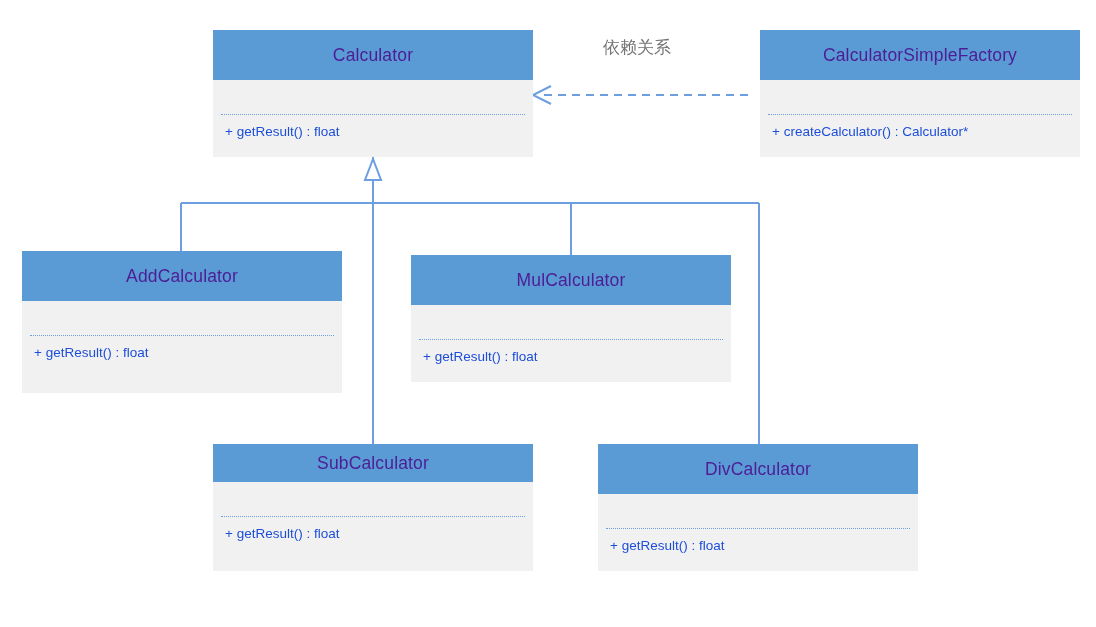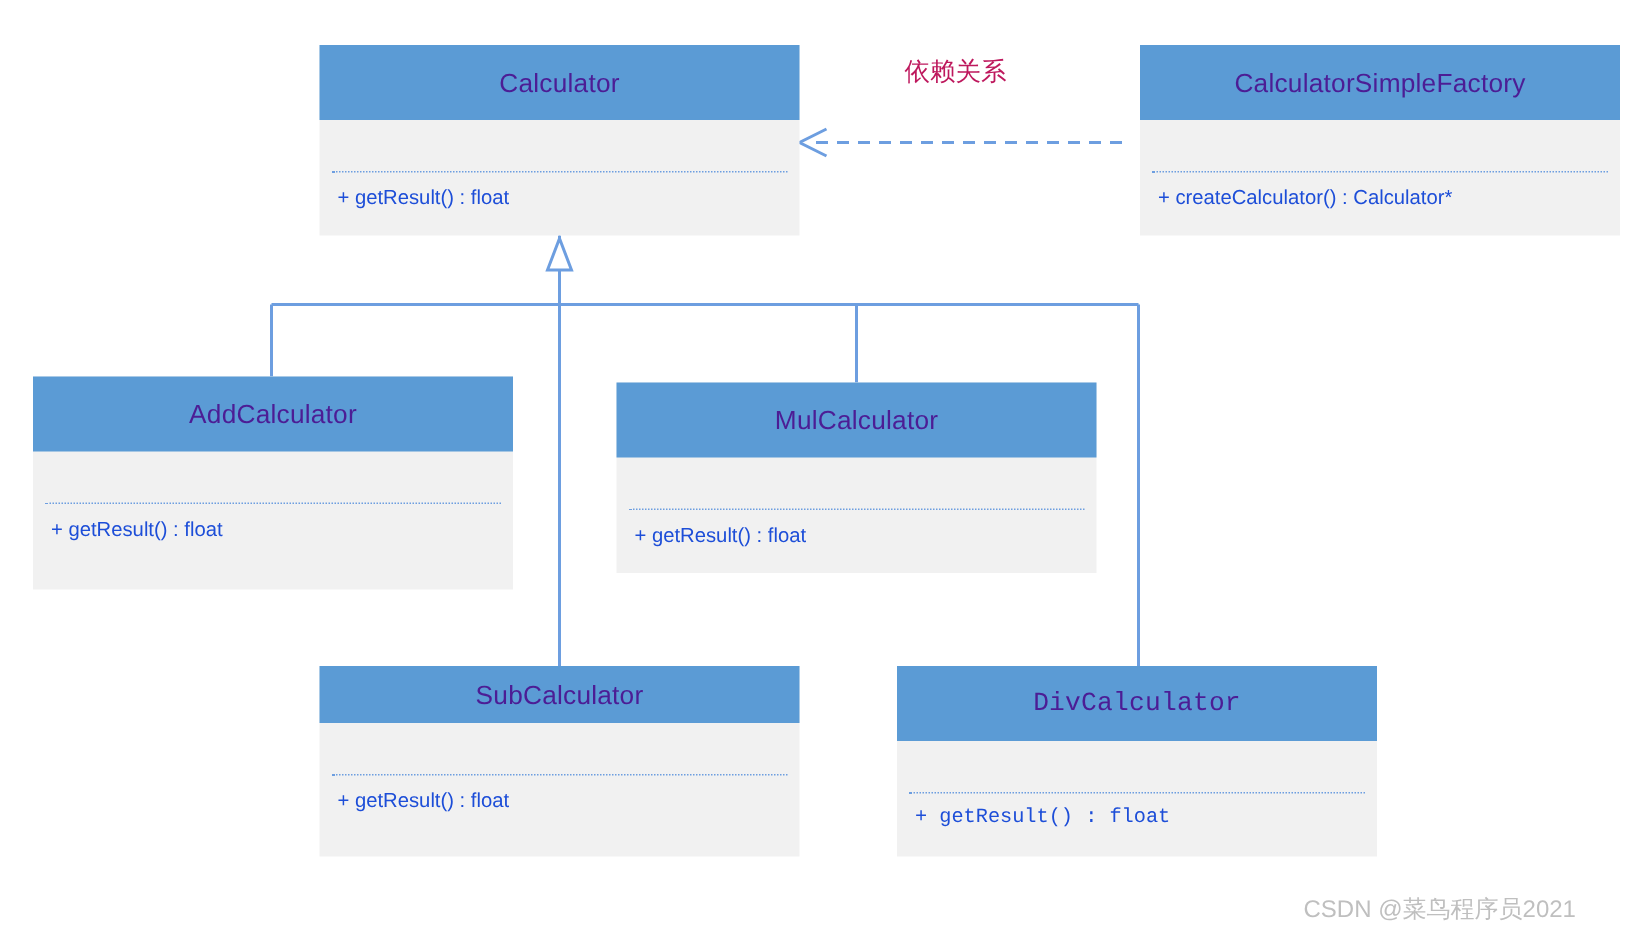--- a/index.html
+++ b/index.html
@@ -58,21 +58,21 @@
   .uml-method {
     position: absolute;
     left: 12px;
     top: 44px;
     color: #1d4ed8;
     font-size: 13.5px;
     white-space: nowrap;
   }
   .edge-label {
     position: absolute;
-    color: #be185d;
+    color: #737373;
     font-size: 17px;
     white-space: nowrap;
     z-index: 3;
   }
   .watermark {
     position: absolute;
     color: #BFBFBF;
     font-size: 16px;
     white-space: nowrap;
     z-index: 3;
@@ -155,27 +155,26 @@
   <div class="uml-class" style="left:213px; top:444px; width:320px; height:127px;">
     <div class="uml-header" style="height:38px;">
       <span>SubCalculator</span>
     </div>
     <div class="uml-body" style="height:77px;">
       <div class="uml-divider"></div>
       <div class="uml-method">+ getResult() : float</div>
     </div>
   </div>
 
-  <div class="uml-class" style="left:598px; top:444px; width:320px; height:127px;font-family:Liberation Mono, monospace;">
+  <div class="uml-class" style="left:598px; top:444px; width:320px; height:127px;">
     <div class="uml-header" style="height:50px;">
       <span>DivCalculator</span>
     </div>
     <div class="uml-body" style="height:77px;">
       <div class="uml-divider"></div>
       <div class="uml-method">+ getResult() : float</div>
     </div>
   </div>
 
   <div class="edge-label" style="left:603px; top:36px;">依赖关系</div>
 
-  <div class="watermark" style="left:869px; top:596px;">CSDN @菜鸟程序员2021</div>
 
 </div>
 
 </body></html>

